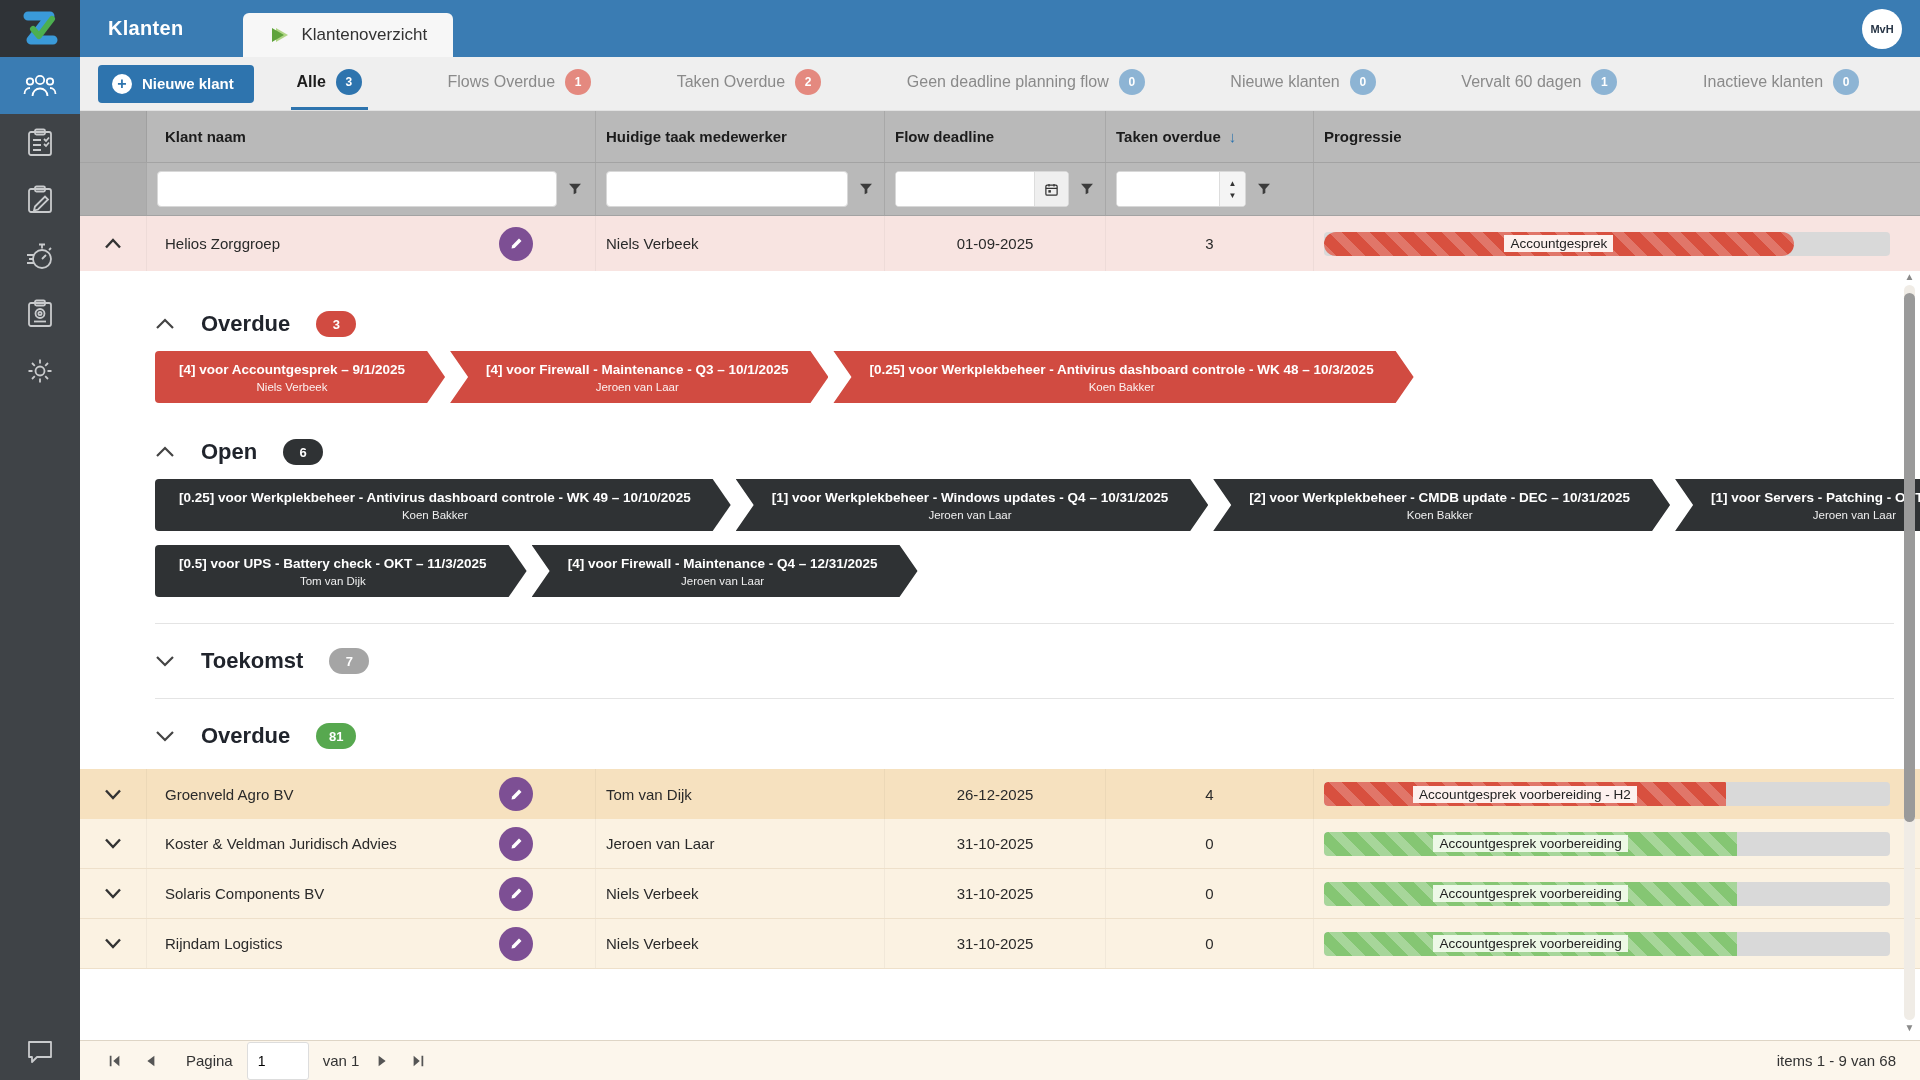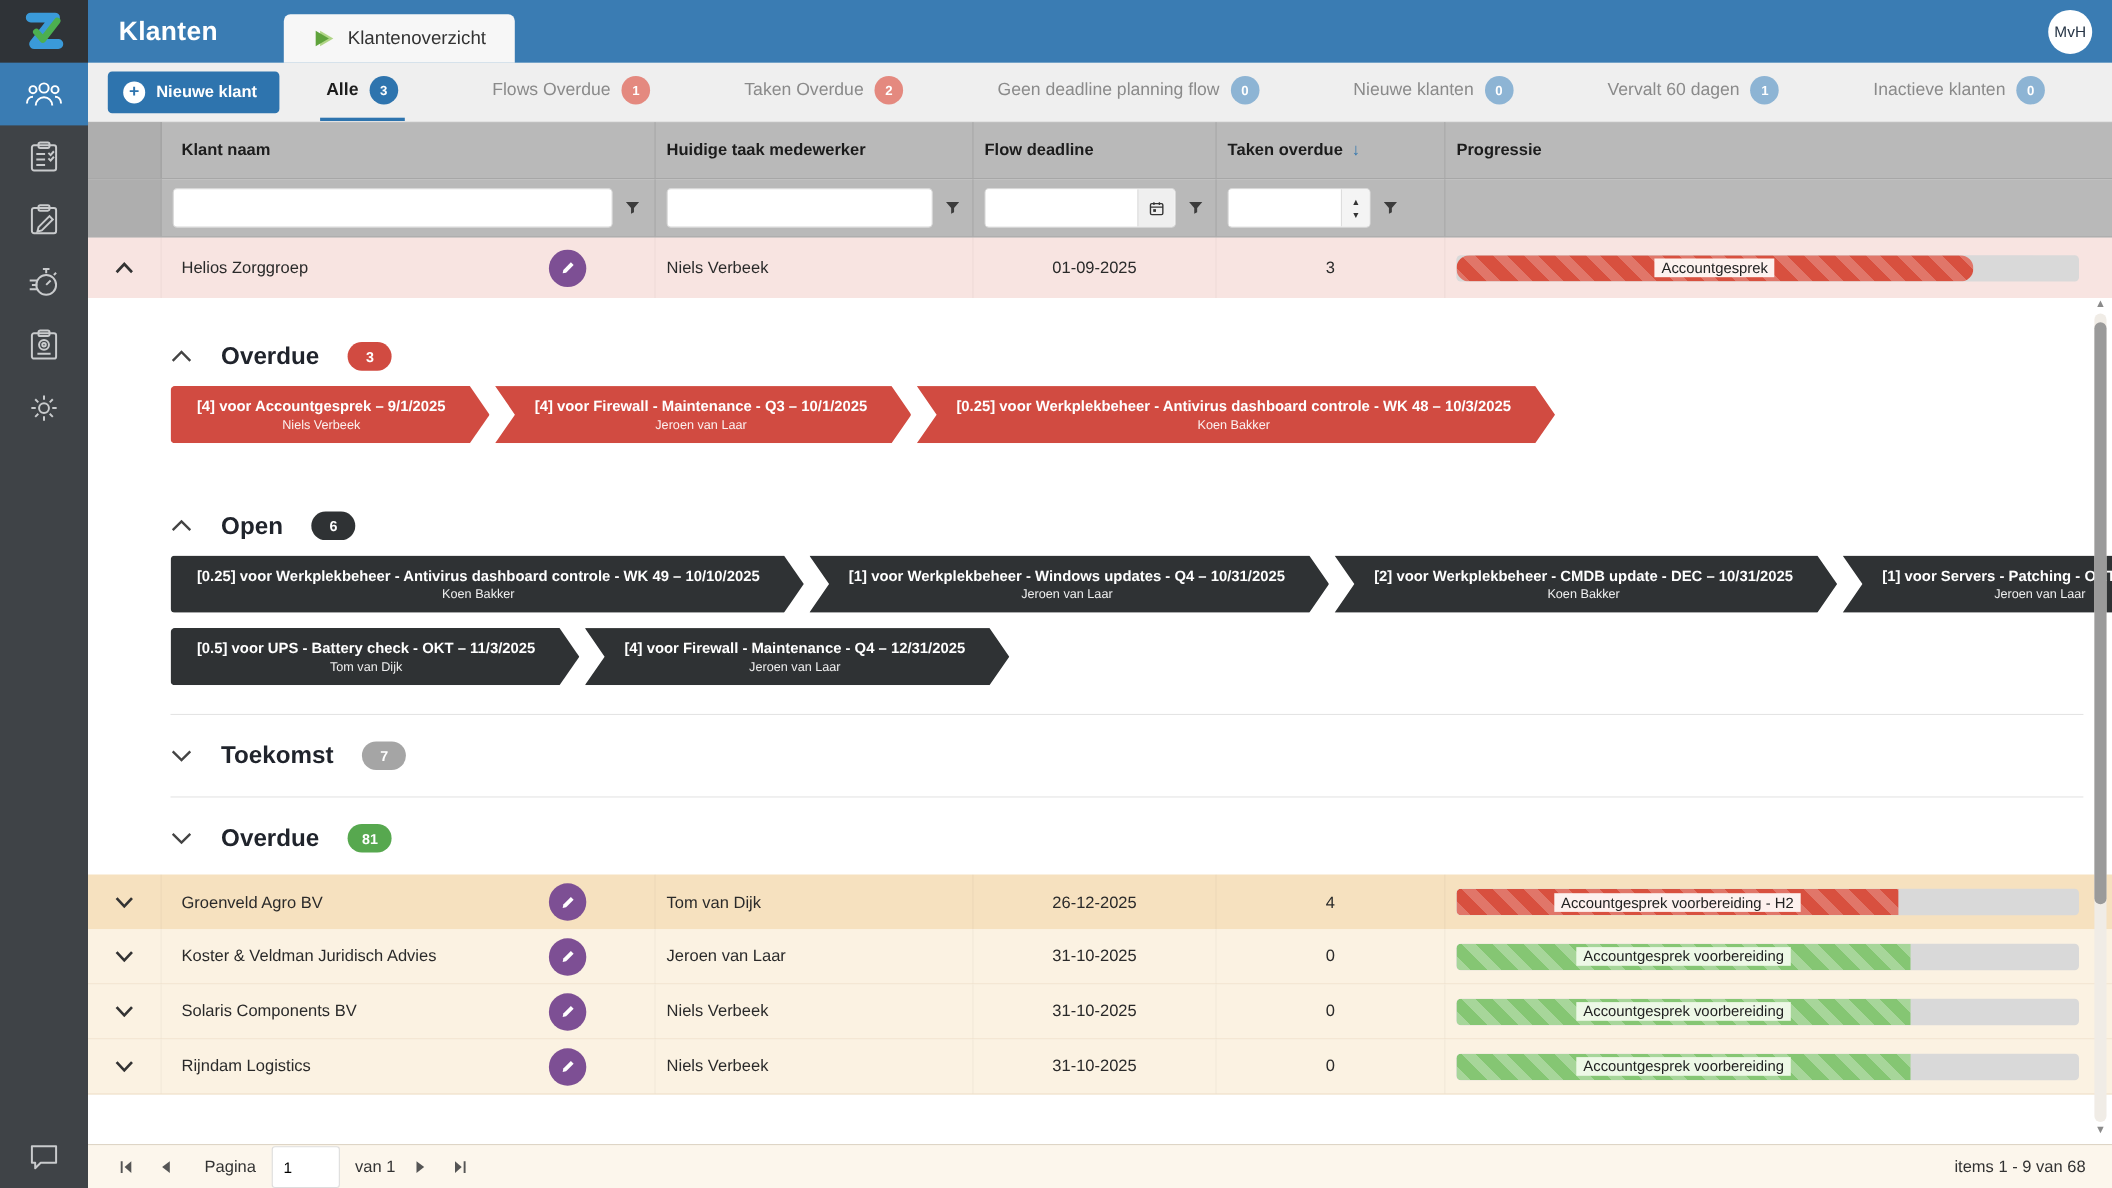--- a/index.html
+++ b/index.html
@@ -12,23 +12,23 @@
   .side-item { height:57px; display:flex; align-items:center; justify-content:center; color:#c9cbcd; cursor:pointer; }
   .side-item.active { background:#3a7cb3; color:#fff; }
   .side-spacer { flex:1; }
   .side-item svg { display:block; }
 
   
   .main { flex:1; display:flex; flex-direction:column; min-width:0; }
 
   
   .topbar { height:57px; background:#3a7cb3; display:flex; align-items:flex-end; padding-left:28px; position:relative; }
-  .app-title { color:#fff; font-size:24px; font-weight:bold; letter-spacing:.3px; align-self:center; margin-right:60px; }
+  .app-title { color:#fff; font-size:20px; font-weight:bold; letter-spacing:.3px; align-self:center; margin-right:60px; }
   .doc-tab { background:#f7f7f7; height:44px; border-radius:6px 6px 0 0; display:flex; align-items:center; gap:10px; padding:0 26px; font-size:17px; color:#333; }
-  .avatar { position:absolute; right:18px; top:9px; width:40px; height:40px; background:#fff; border-radius:50%; display:flex; align-items:center; justify-content:center; font-size:14px; font-weight:normal; color:#263445; }
+  .avatar { position:absolute; right:18px; top:9px; width:40px; height:40px; background:#fff; border-radius:50%; display:flex; align-items:center; justify-content:center; font-size:11px; font-weight:bold; color:#263445; }
 
   
   .toolbar { height:54px; background:#efefef; display:flex; align-items:center; padding:0 18px; border-bottom:1px solid #e2e2e2; }
   .btn-new { background:#2e74ae; color:#fff; border:none; border-radius:4px; height:38px; padding:0 20px 0 14px; font-size:15px; font-weight:bold; display:flex; align-items:center; gap:10px; cursor:pointer; font-family:inherit; }
   .plus-disc { width:20px; height:20px; background:#fff; color:#2e74ae; border-radius:50%; display:flex; align-items:center; justify-content:center; font-size:16px; font-weight:bold; line-height:1; }
   .tabs { flex:1; display:flex; justify-content:space-around; align-items:stretch; height:100%; }
   .ftab { display:flex; align-items:center; gap:10px; font-size:16px; color:#8a8a8a; cursor:pointer; border-bottom:3px solid transparent; padding:0 6px; }
   .ftab.active { color:#1d1d1d; font-weight:bold; border-bottom-color:#2e74ae; }
   .badge { min-width:26px; height:26px; border-radius:13px; display:flex; align-items:center; justify-content:center; color:#fff; font-size:12px; font-weight:bold; padding:0 7px; }
   .badge.b-active { background:#2e74ae; }
@@ -360,21 +360,21 @@
           <div class="chev red mid">
             <div class="chev-title">[4] voor Firewall - Maintenance - Q3 – 10/1/2025</div>
             <div class="chev-person">Jeroen van Laar</div>
           </div>
           <div class="chev red mid">
             <div class="chev-title">[0.25] voor Werkplekbeheer - Antivirus dashboard controle - WK 48 – 10/3/2025</div>
             <div class="chev-person">Koen Bakker</div>
           </div>
         </div>
 
-        <div class="sec-head" style="margin-top:62px">
+        <div class="sec-head" style="margin-top:36px">
           <span class="caret">
               <svg width="20" height="12" viewBox="0 0 20 12">
                 <polyline points="2,10 10,2 18,10" fill="none" stroke="#444" stroke-width="2.2"></polyline>
               </svg>
             </span>
           <span class="sec-title">Open</span>
           <span class="pill pill-dark">6</span>
         </div>
         <div class="chev-row" style="margin-bottom:14px">
           <div class="chev dark first">

